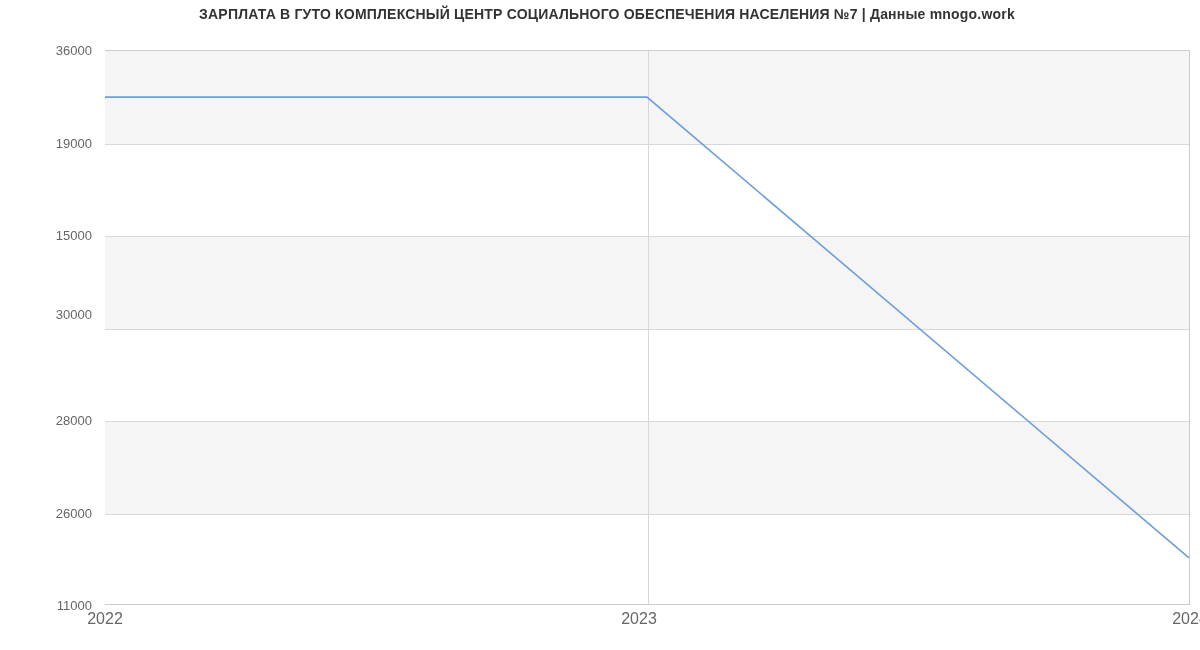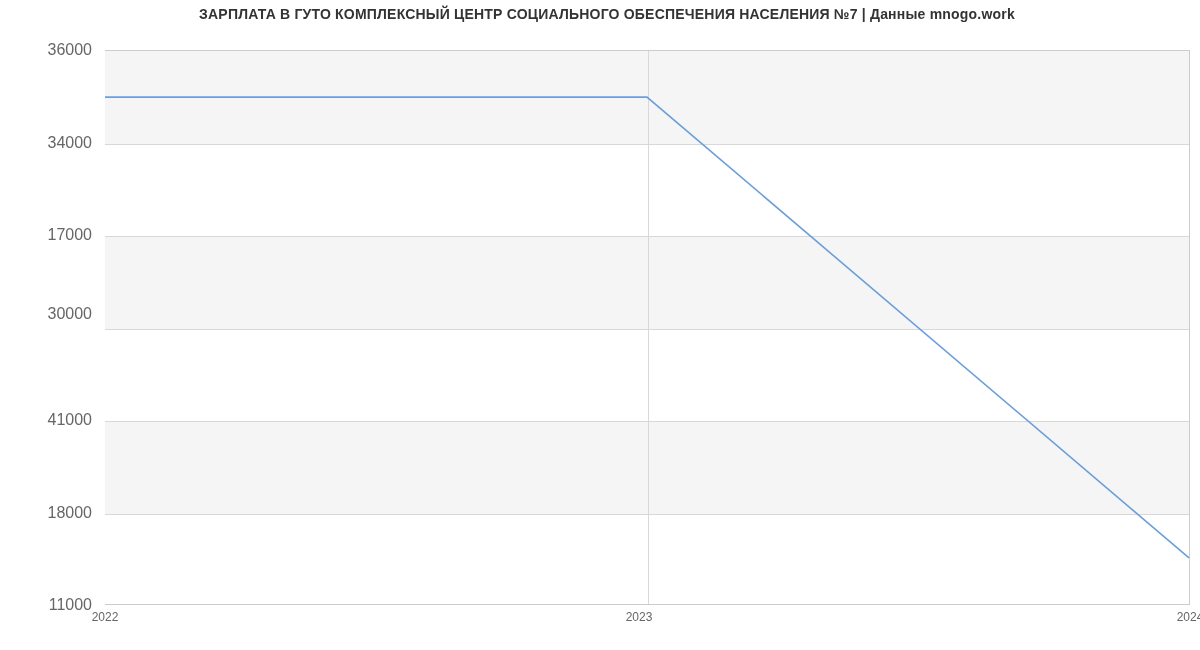--- a/index.html
+++ b/index.html
@@ -53,28 +53,28 @@
   .gridline-v {
     position: absolute;
     top: 0;
     bottom: 0;
     width: 0;
     border-left: 1px solid #d8d8d8;
   }
   .y-tick {
     position: absolute;
     right: 8px;
-    font-size: 16px;
+    font-size: 13px;
     color: #666666;
     transform: translateY(-50%);
     text-align: right;
   }
   .x-tick {
     position: absolute;
-    font-size: 12px;
+    font-size: 16px;
     color: #666666;
     transform: translateX(-50%);
     text-align: right;
     top: 4px;
   }
   .y-ticks {
     position: absolute;
     left: 0;
     top: 50px;
     width: 100px;
@@ -103,25 +103,25 @@
 </style>
 </head>
 <body>
 
 <div class="chart-container">
 
   <div class="title">ЗАРПЛАТА В ГУТО КОМПЛЕКСНЫЙ ЦЕНТР СОЦИАЛЬНОГО ОБЕСПЕЧЕНИЯ НАСЕЛЕНИЯ №7 | Данные mnogo.work</div>
 
   <div class="y-ticks">
     <div class="y-tick" style="top:555px">11000</div>
-    <div class="y-tick" style="top:462.5px">18000</div>
-    <div class="y-tick" style="top:370px">41000</div>
+    <div class="y-tick" style="top:462.5px">26000</div>
+    <div class="y-tick" style="top:370px">28000</div>
     <div class="y-tick" style="top:264px">30000</div>
-    <div class="y-tick" style="top:185px">17000</div>
-    <div class="y-tick" style="top:92.5px">34000</div>
+    <div class="y-tick" style="top:185px">15000</div>
+    <div class="y-tick" style="top:92.5px">19000</div>
     <div class="y-tick" style="top:0px">36000</div>
   </div>
 
   <div class="plot-area">
 
     <div class="band" style="top:0px;height:92.5px"></div>
     <div class="band" style="top:185px;height:92.5px"></div>
     <div class="band" style="top:370px;height:92.5px"></div>
 
     <div class="gridline-h" style="top:92.5px"></div>

